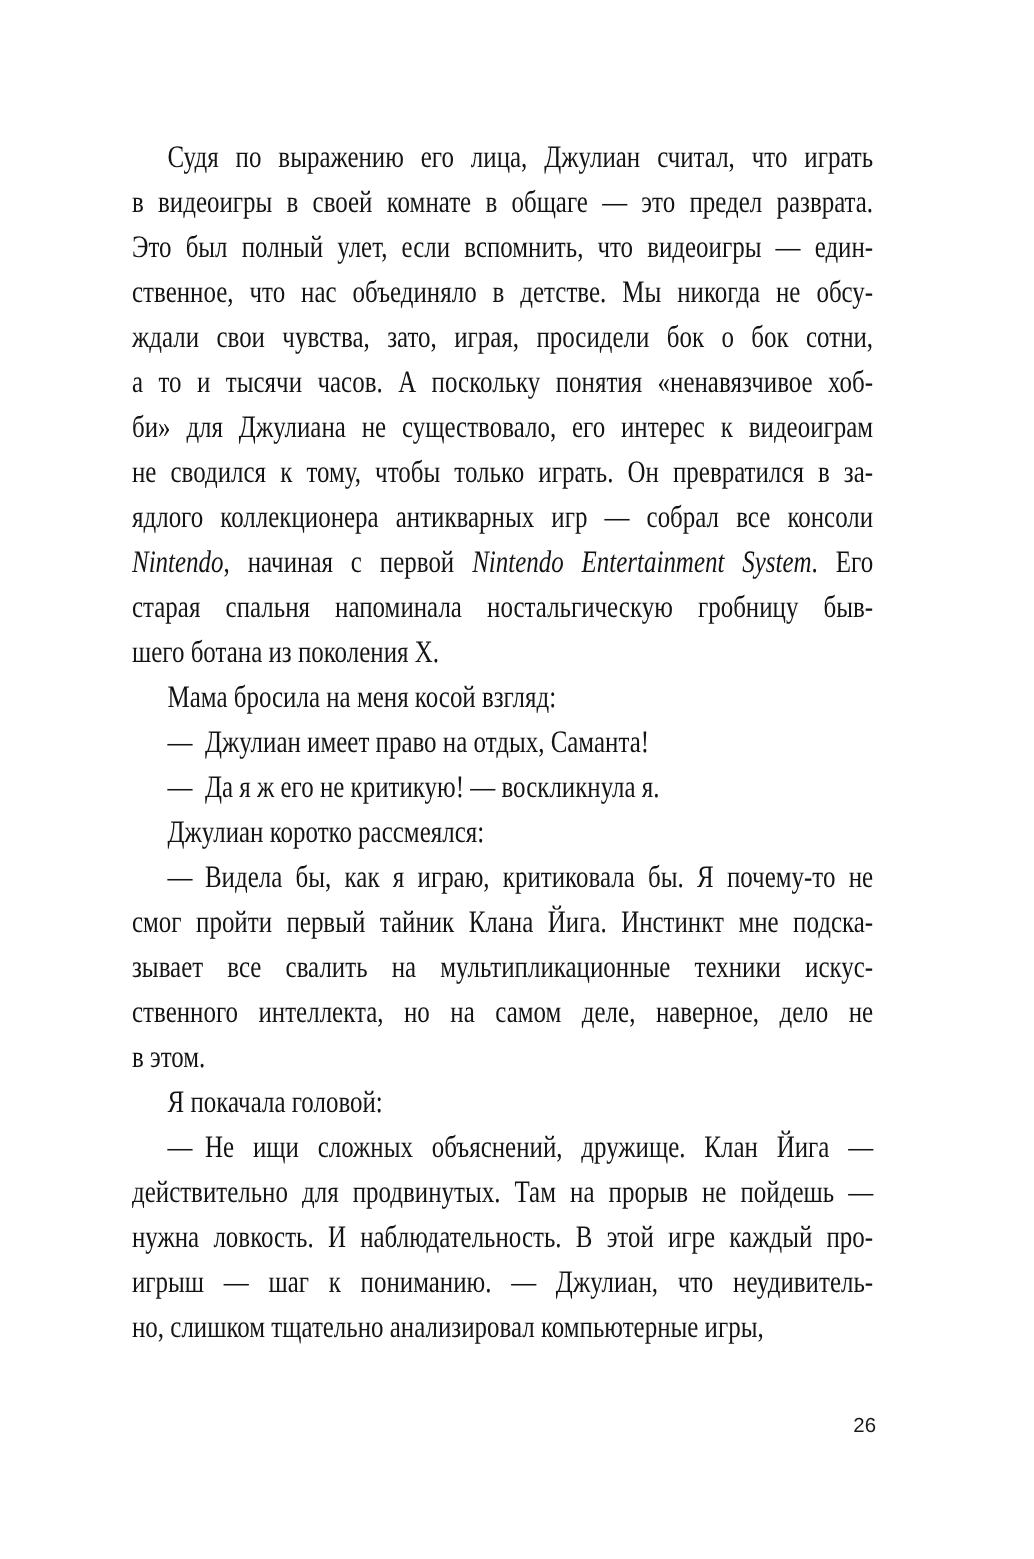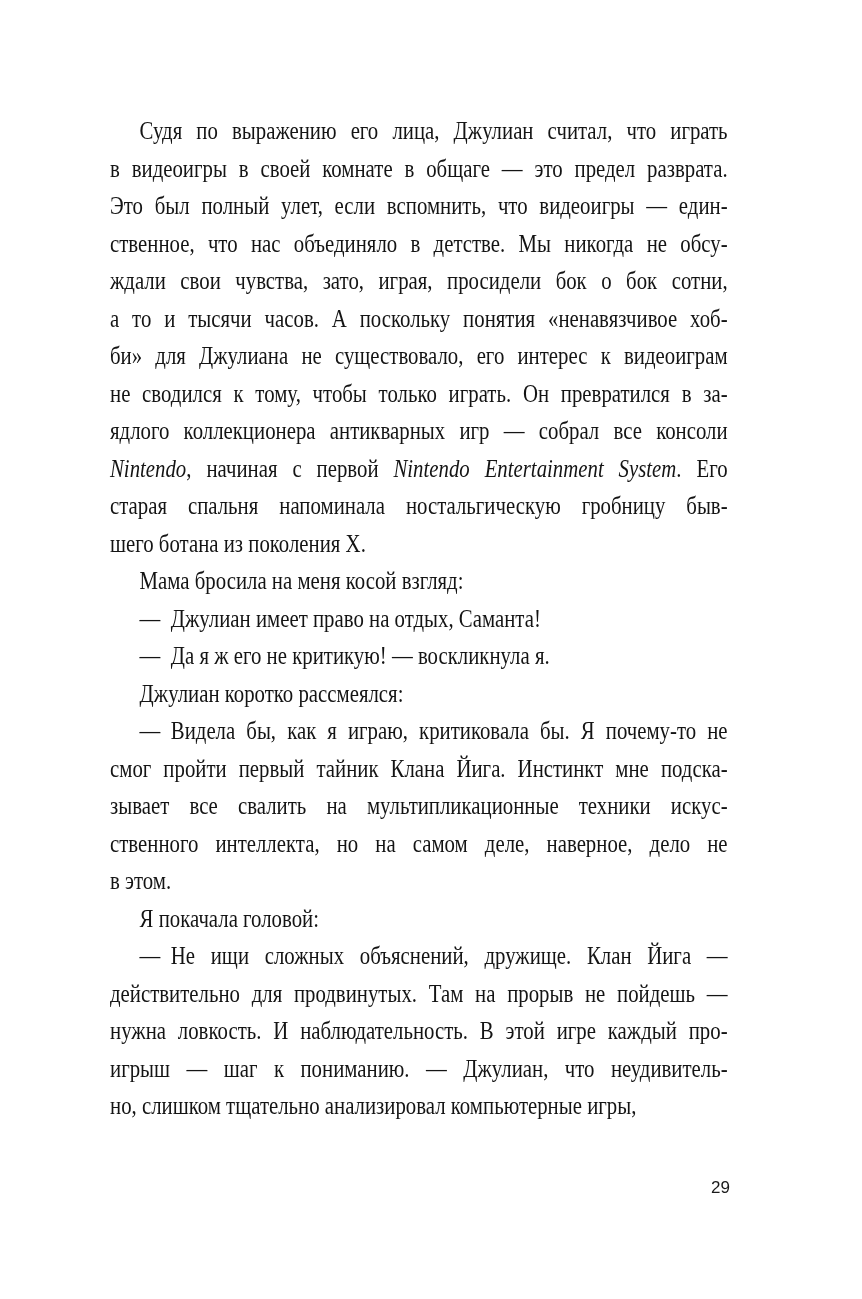--- a/index.html
+++ b/index.html
@@ -97,14 +97,14 @@
         <div class="line first"><span>Я покачала головой:</span></div>
       </div>
       <div class="paragraph">
         <div class="line first just"><span>— Не ищи сложных объяснений, дружище. Клан Йига —</span></div>
         <div class="line just"><span>действительно для продвинутых. Там на прорыв не пойдешь —</span></div>
         <div class="line just"><span>нужна ловкость. И наблюдательность. В этой игре каждый про-</span></div>
         <div class="line just"><span>игрыш — шаг к пониманию. — Джулиан, что неудивитель-</span></div>
         <div class="line"><span>но, слишком тщательно анализировал компьютерные игры,</span></div>
       </div>
     </div>
-  <div class="page-number">29</div>
+  <div class="page-number">26</div>
 </div>
 
 </body></html>

